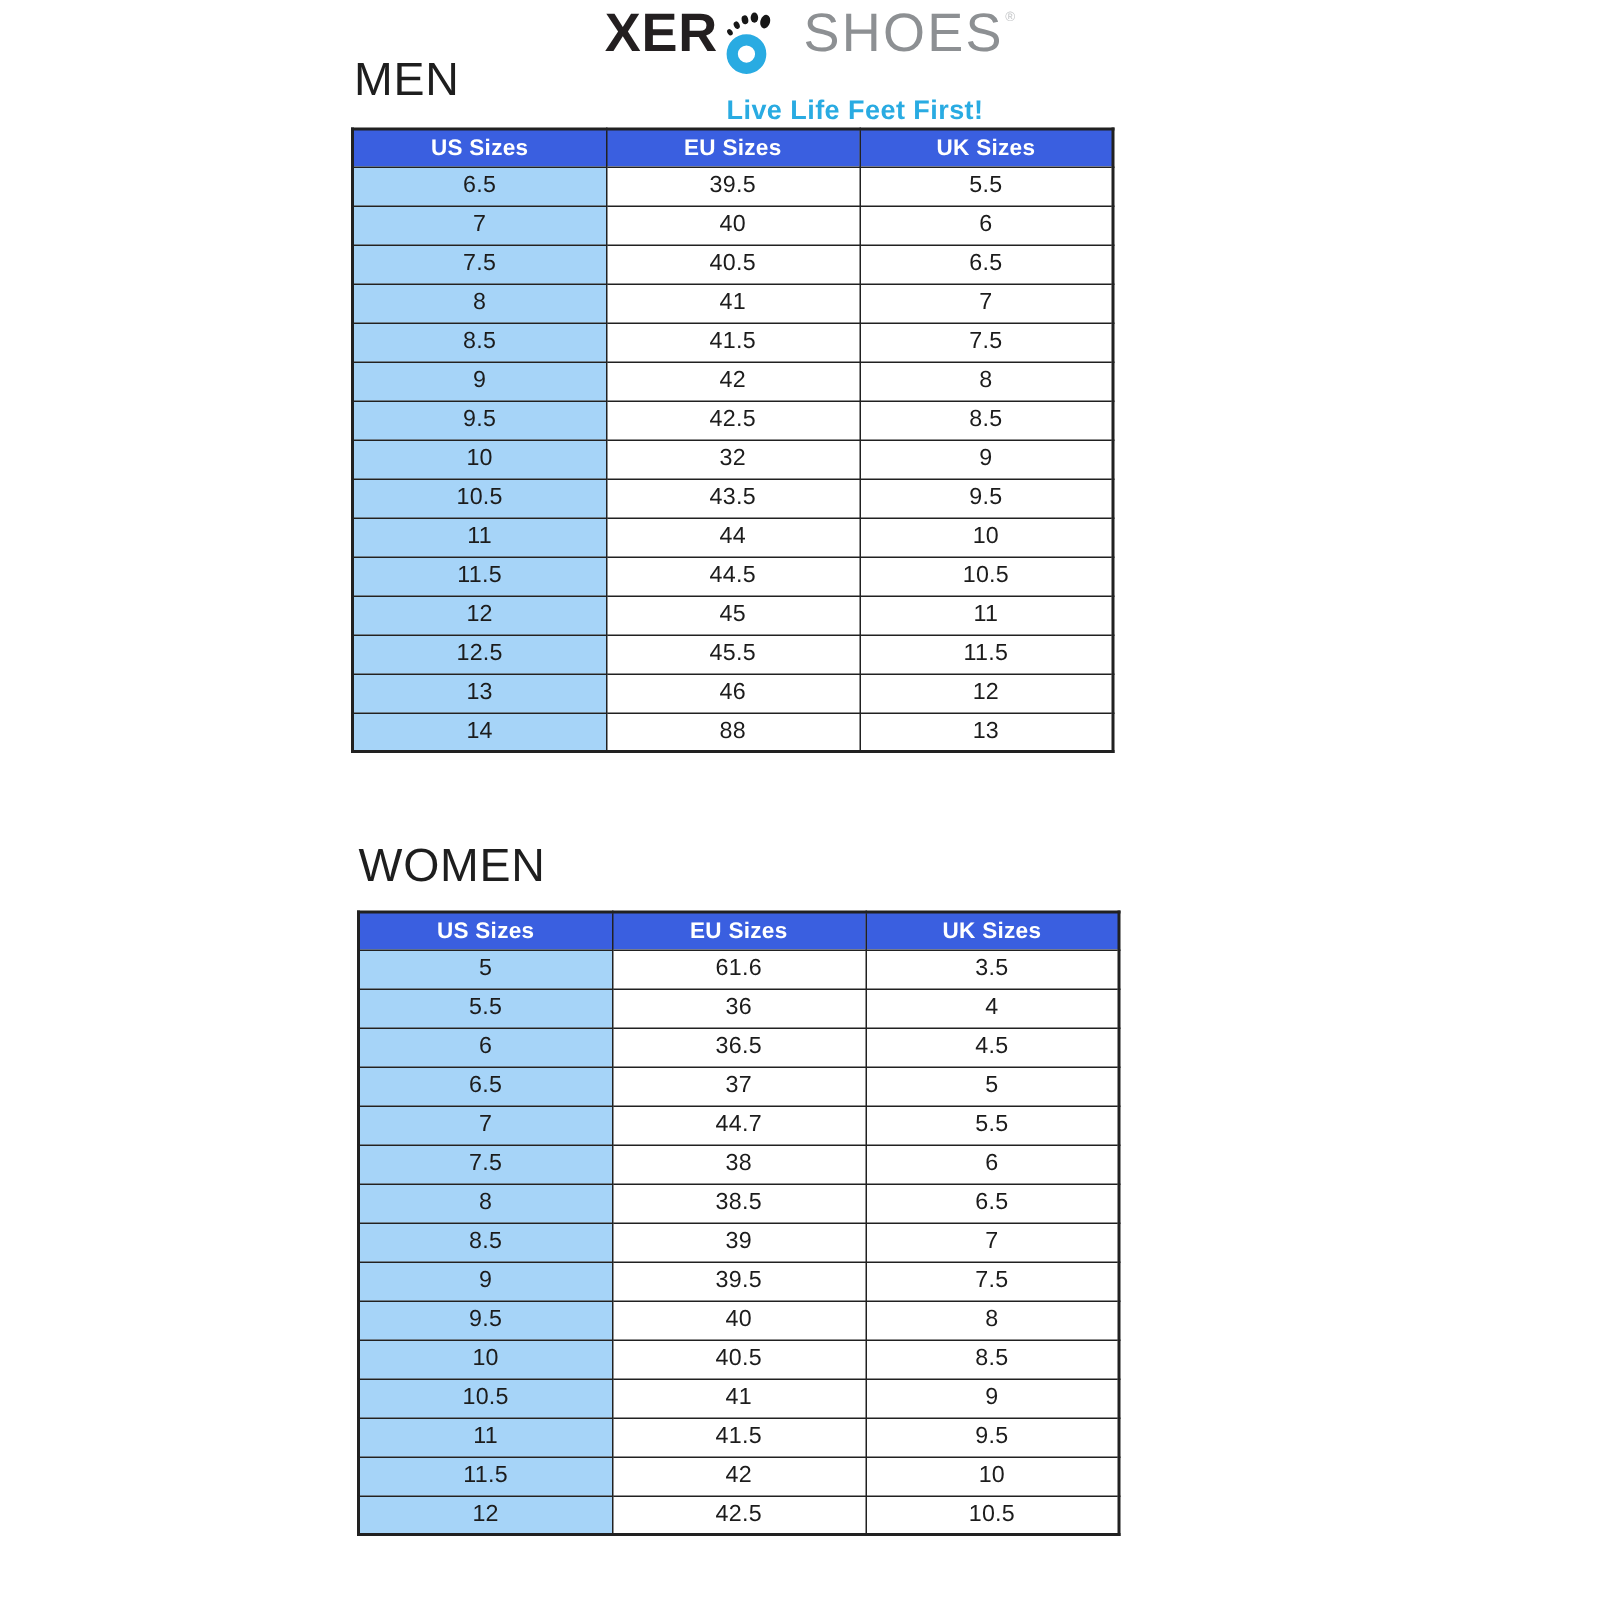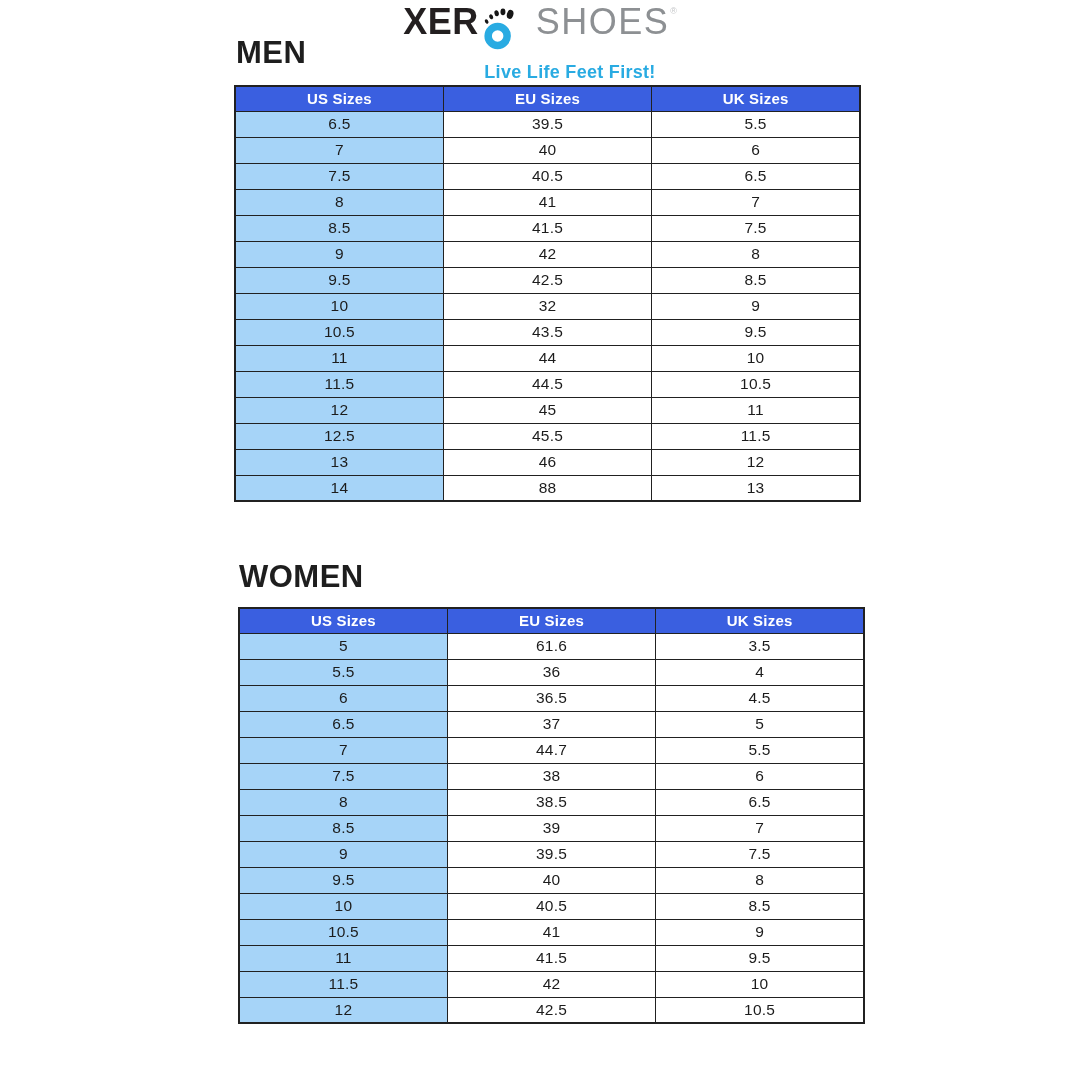--- a/index.html
+++ b/index.html
@@ -42,34 +42,34 @@
     transform: translateX(30px);
     font-size: 18px; font-weight: 700;
     color: var(--brand-blue);
     letter-spacing: 0.3px;
     line-height: 1;
   }
 
   
   .section-title {
     position: absolute;
-    font-size: 31px; font-weight: 700;
+    font-size: 31px; font-weight: 400;
     color: var(--title-text);
     letter-spacing: 0.5px;
     line-height: 1;
   }
   .men-title   { left: 236px; top: 37px; }
   .women-title { left: 239px; top: 561px; }
 
   
   table.size-table {
     position: absolute;
     border-collapse: collapse;
     table-layout: fixed;
-    width: 627px;
+    width: 509px;
     border: 2px solid var(--border);
     background: #fff;
   }
   .men-table   { left: 234px; top: 85px; }
   .women-table { left: 238px; top: 607px; }
 
   .size-table th {
     background: var(--header-bg);
     color: var(--header-text);
     font-size: 15px; font-weight: 700;

